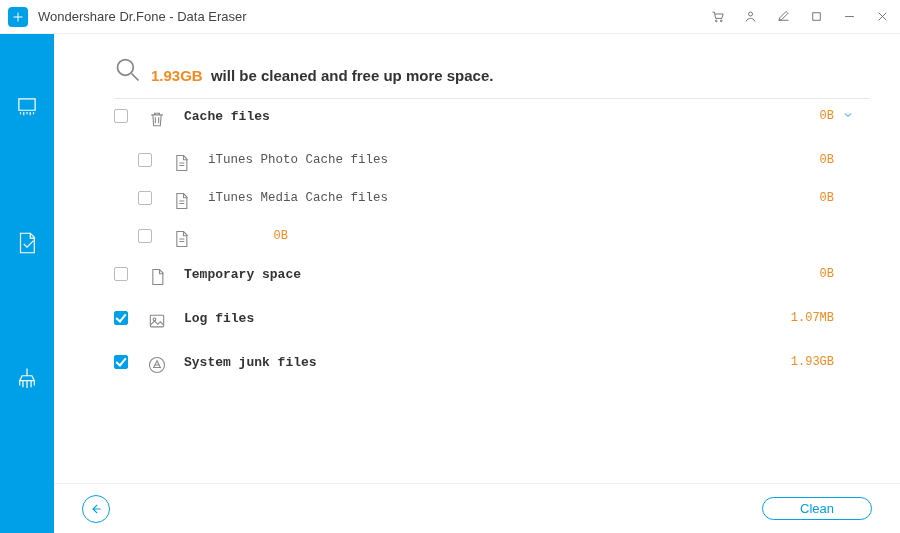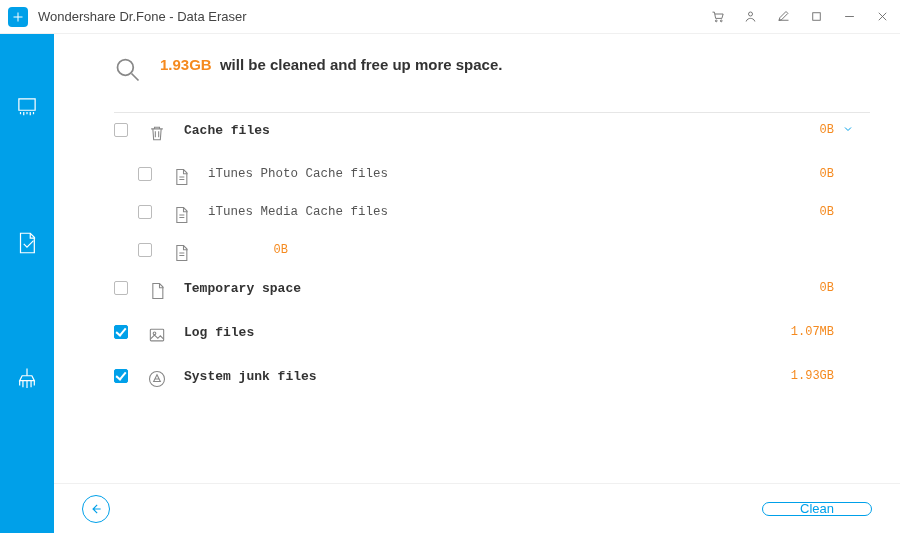--- a/index.html
+++ b/index.html
@@ -55,22 +55,22 @@
 
   
   .content{
     position:absolute;left:var(--sidebar-w);top:var(--titlebar-h);
     right:0;bottom:50px;
     padding:0 30px 0 60px;
     overflow:hidden;
   }
 
   .summary{
-    display:flex;align-items:flex-start;gap:18px;
-    padding:22px 0 28px 0;
+    display:flex;align-items:flex-end;gap:9px;
+    padding:22px 0 14px 0;
     border-bottom:1px solid var(--border);
   }
   .summary .lens{width:28px;height:28px;}
   .summary .lens svg{width:28px;height:28px;stroke:#888;fill:none;stroke-width:2;}
   .summary-text{font-size:15px;font-weight:700;color:#333;}
   .summary-text .val{color:var(--orange);margin-right:4px;}
 
   
   .rows{padding-top:10px;}
   .row{
@@ -109,21 +109,21 @@
     display:flex;align-items:center;padding:0 28px;
     background:#fff;
   }
   .back-btn{
     width:28px;height:28px;border:1.5px solid var(--blue);border-radius:50%;
     display:flex;align-items:center;justify-content:center;cursor:pointer;
   }
   .back-btn svg{width:14px;height:14px;stroke:var(--blue);fill:none;stroke-width:2;}
   .footer .spacer{flex:1;}
   .clean-btn{
-    min-width:110px;height:14px;padding:0 28px;
+    min-width:110px;height:23px;padding:0 28px;
     border:1.5px solid var(--blue);border-radius:15px;
     color:var(--blue);background:#fff;font-size:13px;cursor:pointer;
     display:flex;align-items:center;justify-content:center;
   }
 </style>
 </head>
 <body>
 
 <div class="titlebar">
   <div class="logo">

